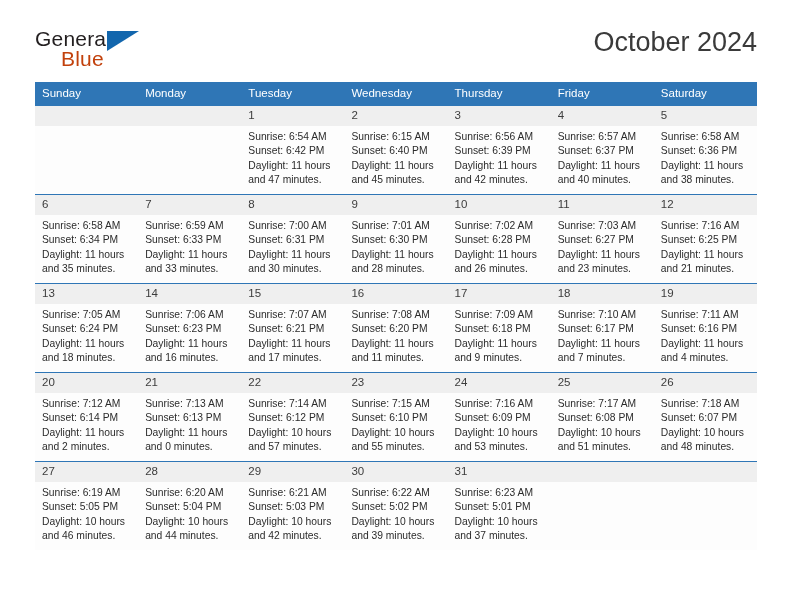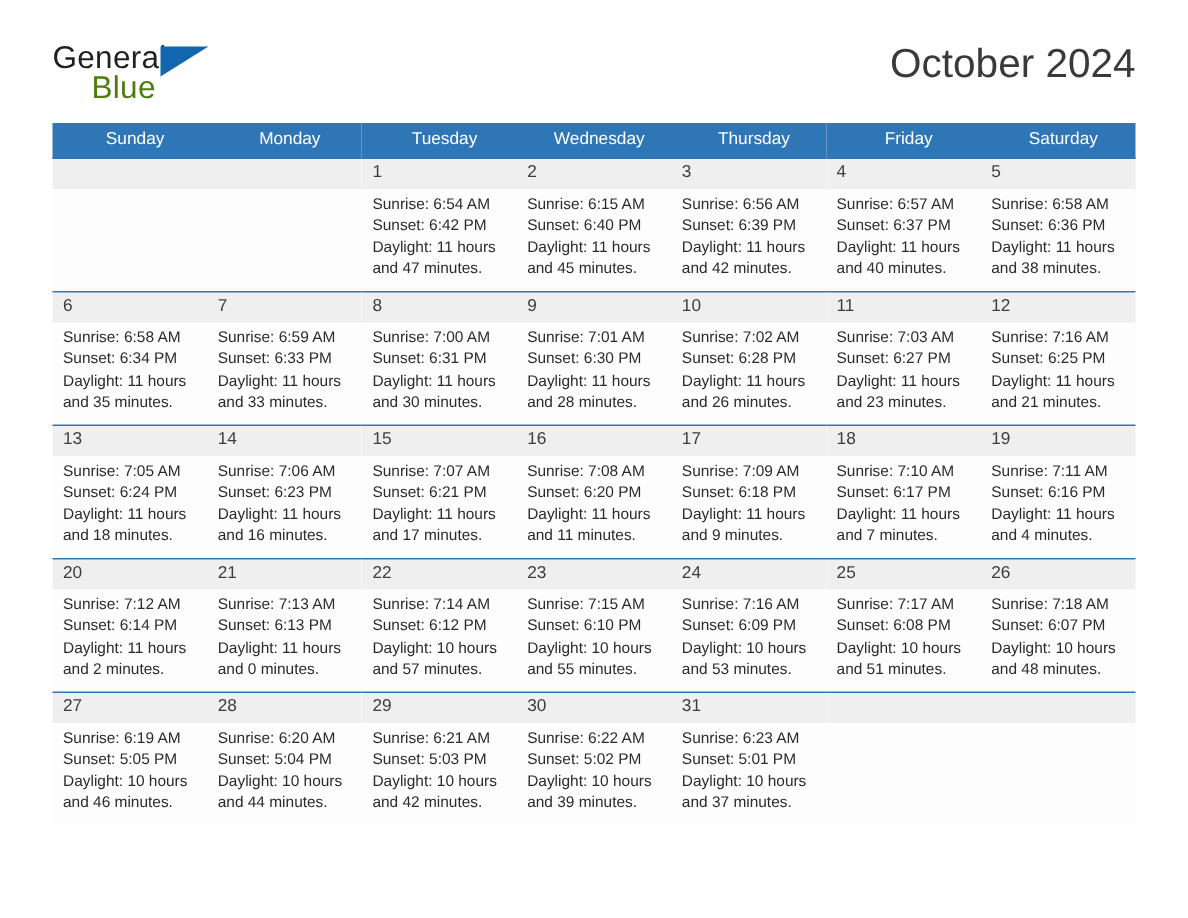--- a/index.html
+++ b/index.html
@@ -42,21 +42,21 @@
     font-size: 21px;
     letter-spacing: .2px;
     color: #231f20;
     font-family: "Liberation Sans", sans-serif;
   }
   .brand-blue {
     position: absolute;
     left: 26px;
     top: 20px;
     font-size: 21px;
-    color: #4d7c0f;
+    color: #c2410c;
     letter-spacing: .2px;
   }
   .brand-tri {
     position: absolute;
     left: 72px;
     top: 3px;
     width: 0;
     height: 0;
     border-left: 32px solid #1266ad;
     border-bottom: 20px solid transparent;
@@ -84,21 +84,21 @@
     margin-top: 14px;
     width: 722px;
     border-collapse: collapse;
     table-layout: fixed;
   }
   .calendar th {
     background: #2f76b6;
     color: #ffffff;
     font-weight: normal;
     font-size: 11.5px;
-    text-align: center;
+    text-align: left;
     padding: 5px 0 6px 7px;
     border: none;
   }
   .calendar td {
     width: 103.14px;
     height: 88px;
     vertical-align: top;
     padding: 0;
     border-top: 1.3px solid #2f76b6;
     background: #fdfdfd;

